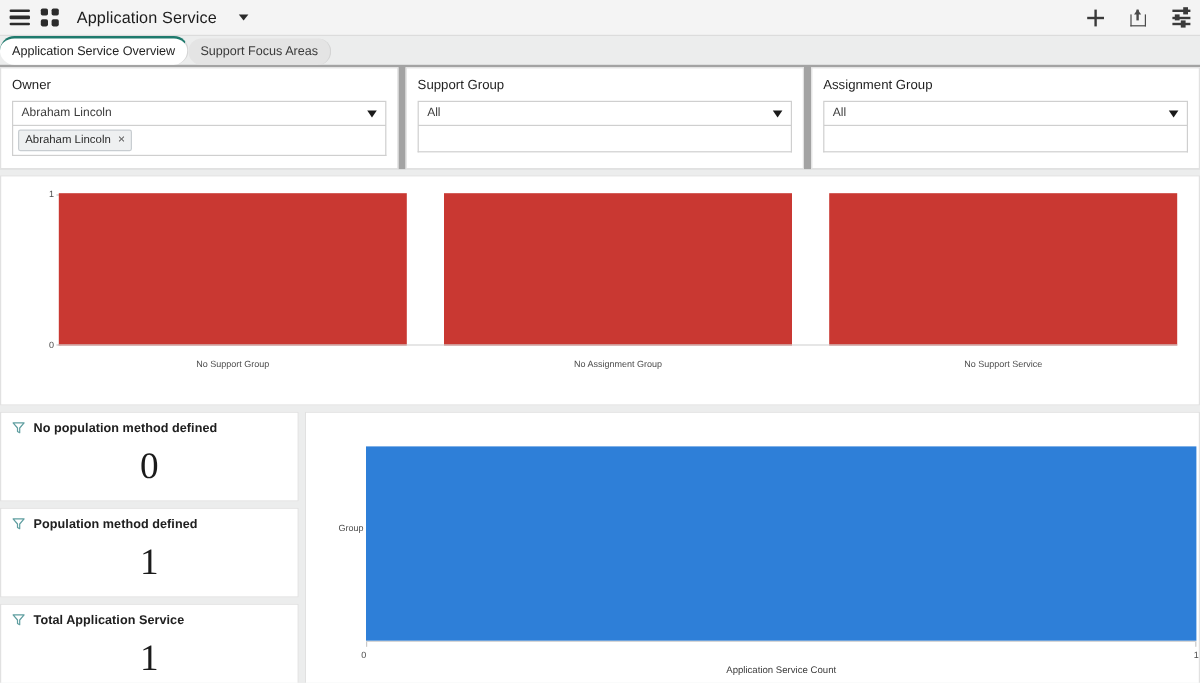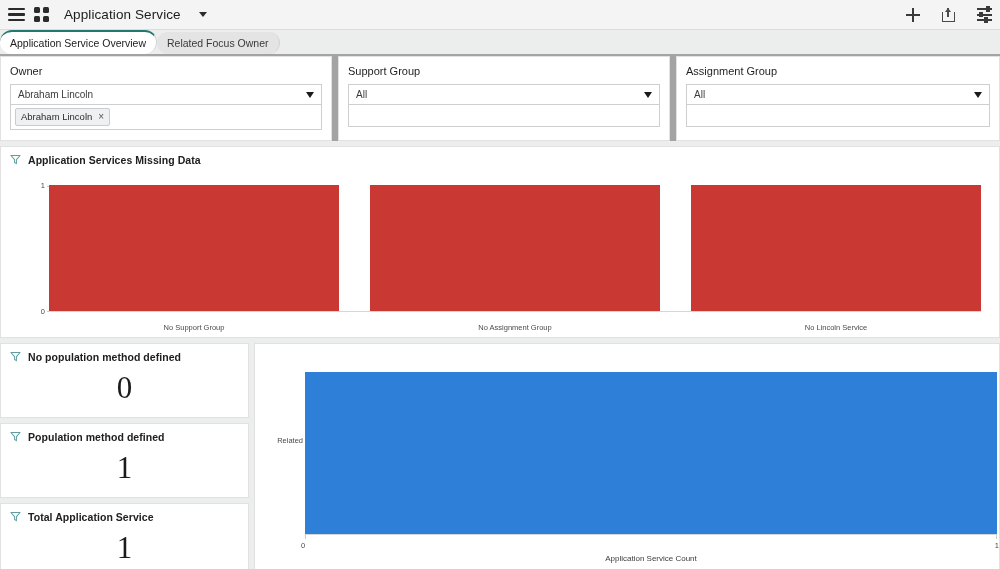--- a/index.html
+++ b/index.html
@@ -158,21 +158,21 @@
         </div>
     </div>
   </div>
 </div>
 
 <div class="tabs">
   <div class="tab active">
     <span>Application Service Overview</span>
   </div>
   <div class="tab">
-    <span>Related Focus Owner</span>
+    <span>Support Focus Areas</span>
   </div>
 </div>
 
 <div class="filter-row">
 
   <div class="filter-card fc-owner">
     <div class="filter-label">Owner</div>
     <div class="select-box">
       <span>Abraham Lincoln</span>
       <span class="sel-caret"></span>
@@ -198,47 +198,41 @@
     <div class="filter-label">Assignment Group</div>
     <div class="select-box">
       <span>All</span>
       <span class="sel-caret"></span>
     </div>
     <div class="chip-box"></div>
   </div>
 </div>
 
 <div class="panel missing-wrap">
-  <div class="panel-head">
-    <svg class="funnel" viewBox="0 0 12 12">
-      <path d="M1 1.6h10L7 6.2v4.3L5 9.3V6.2z" fill="none" stroke="#5f9ea0" stroke-width="1.1" stroke-linejoin="round"></path>
-    </svg>
-    <span class="panel-title">Application Services Missing Data</span>
-  </div>
 
   <div class="md-body">
     <div class="ylabel-rot">Application Services Count</div>
     <div class="ytick" style="top:10px; left:30px; width:14px; text-align:right;">1</div>
     <div class="ytick" style="bottom:18px; left:30px; width:14px; text-align:right;">0</div>
 
     <div class="tickmark" style="left:46px; top:15px; width:4px; height:1px; background:#c9c9c9;"></div>
     <div class="tickmark" style="left:46px; bottom:22px; width:4px; height:1px; background:#c9c9c9;"></div>
 
     <div class="plot-v">
       <div class="vbar"></div>
       <div class="vbar"></div>
       <div class="vbar"></div>
     </div>
 
     <div class="axis-line" style="bottom:22px;"></div>
 
     <div class="xcat-row">
       <div class="xcat">No Support Group</div>
       <div class="xcat">No Assignment Group</div>
-      <div class="xcat">No Lincoln Service</div>
+      <div class="xcat">No Support Service</div>
     </div>
   </div>
 </div>
 
 <div class="lower">
 
   <div class="kpi-col">
 
     <div class="kpi">
       <div class="panel-head">
@@ -268,21 +262,21 @@
         <span class="panel-title">Total Application Service</span>
       </div>
       <div class="kpi-value">1</div>
     </div>
 
   </div>
 
   <div class="panel types-panel">
 
     <div class="hbar-body">
-      <div class="hcat" style="top:72px;">Related</div>
+      <div class="hcat" style="top:72px;">Group</div>
 
       <div class="plot-h">
         <div class="hbar"></div>
       </div>
 
       <div class="haxis" style="bottom:42px;"></div>
       <div class="tickmark" style="left:50px; bottom:38px;"></div>
       <div class="tickmark" style="right:2px; bottom:38px;"></div>
 
       <div class="xtick-h" style="left:46px; bottom:27px;">0</div>

